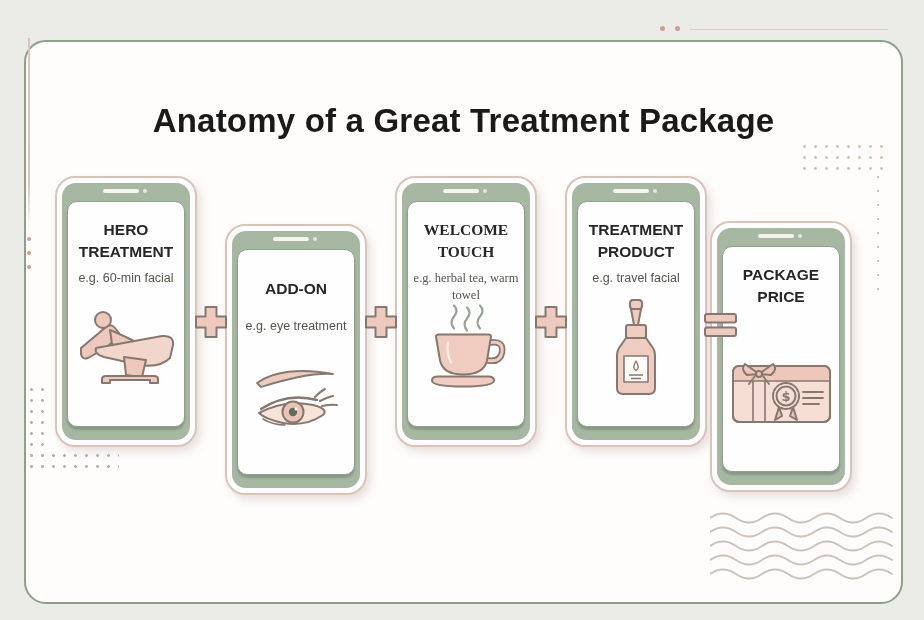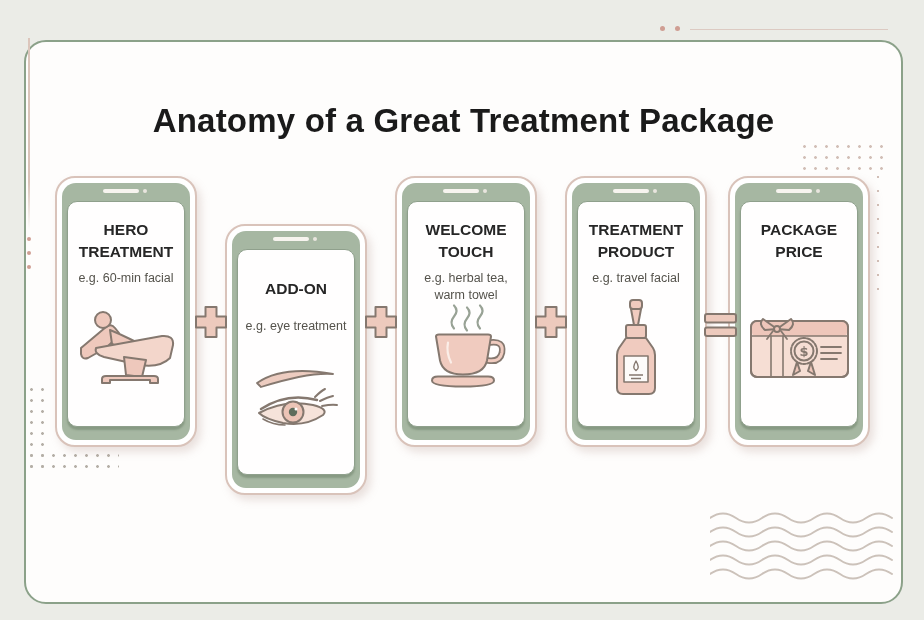--- a/index.html
+++ b/index.html
@@ -196,21 +196,21 @@
             <path d="M71,42 Q79,38 84,37"></path>
             <path d="M73,47 Q83,45 88,46"></path>
             <path d="M14,60 Q24,66 36,66" stroke-width="1.6"></path>
           </g>
         </svg>
       </div>
     </div>
   </div>
 </div>
 
-<div class="phone" style="left:395px;">
+<div class="phone" style="left:395px;font-family:Liberation Serif, serif;">
   <div class="phone-green">
     <div class="speaker"></div>
     <div class="camera"></div>
     <div class="screen">
       <div class="card-title-block">
           <div class="card-title">WELCOME TOUCH</div>
         </div>
       <div class="card-subtitle">e.g. herbal tea, warm towel</div>
       <div class="card-icon-block">
         <svg width="85" height="95" viewBox="0 0 85 92">
@@ -251,21 +251,21 @@
             <rect x="19" y="58" width="24" height="26" fill="#fdfbf9" stroke-width="1.6"></rect>
             <path d="M31,63 C34,68 34,71 31,72.5 C28,71 28,68 31,63 Z" fill="none" stroke-width="1.4"></path>
             <path d="M24,77 L38,77 M26,80.5 L36,80.5" fill="none" stroke-width="1.3"></path>
           </g>
         </svg>
       </div>
     </div>
   </div>
 </div>
 
-<div class="phone" style="left:728px;">
+<div class="phone" style="left:710px;margin-top:45px;">
   <div class="phone-green">
     <div class="speaker"></div>
     <div class="camera"></div>
     <div class="screen">
       <div class="card-title-block">
           <div class="card-title">PACKAGE PRICE</div>
         </div>
       <div class="card-subtitle"></div>
       <div class="card-icon-block">
         <svg width="105" height="78" viewBox="0 0 105 78">

